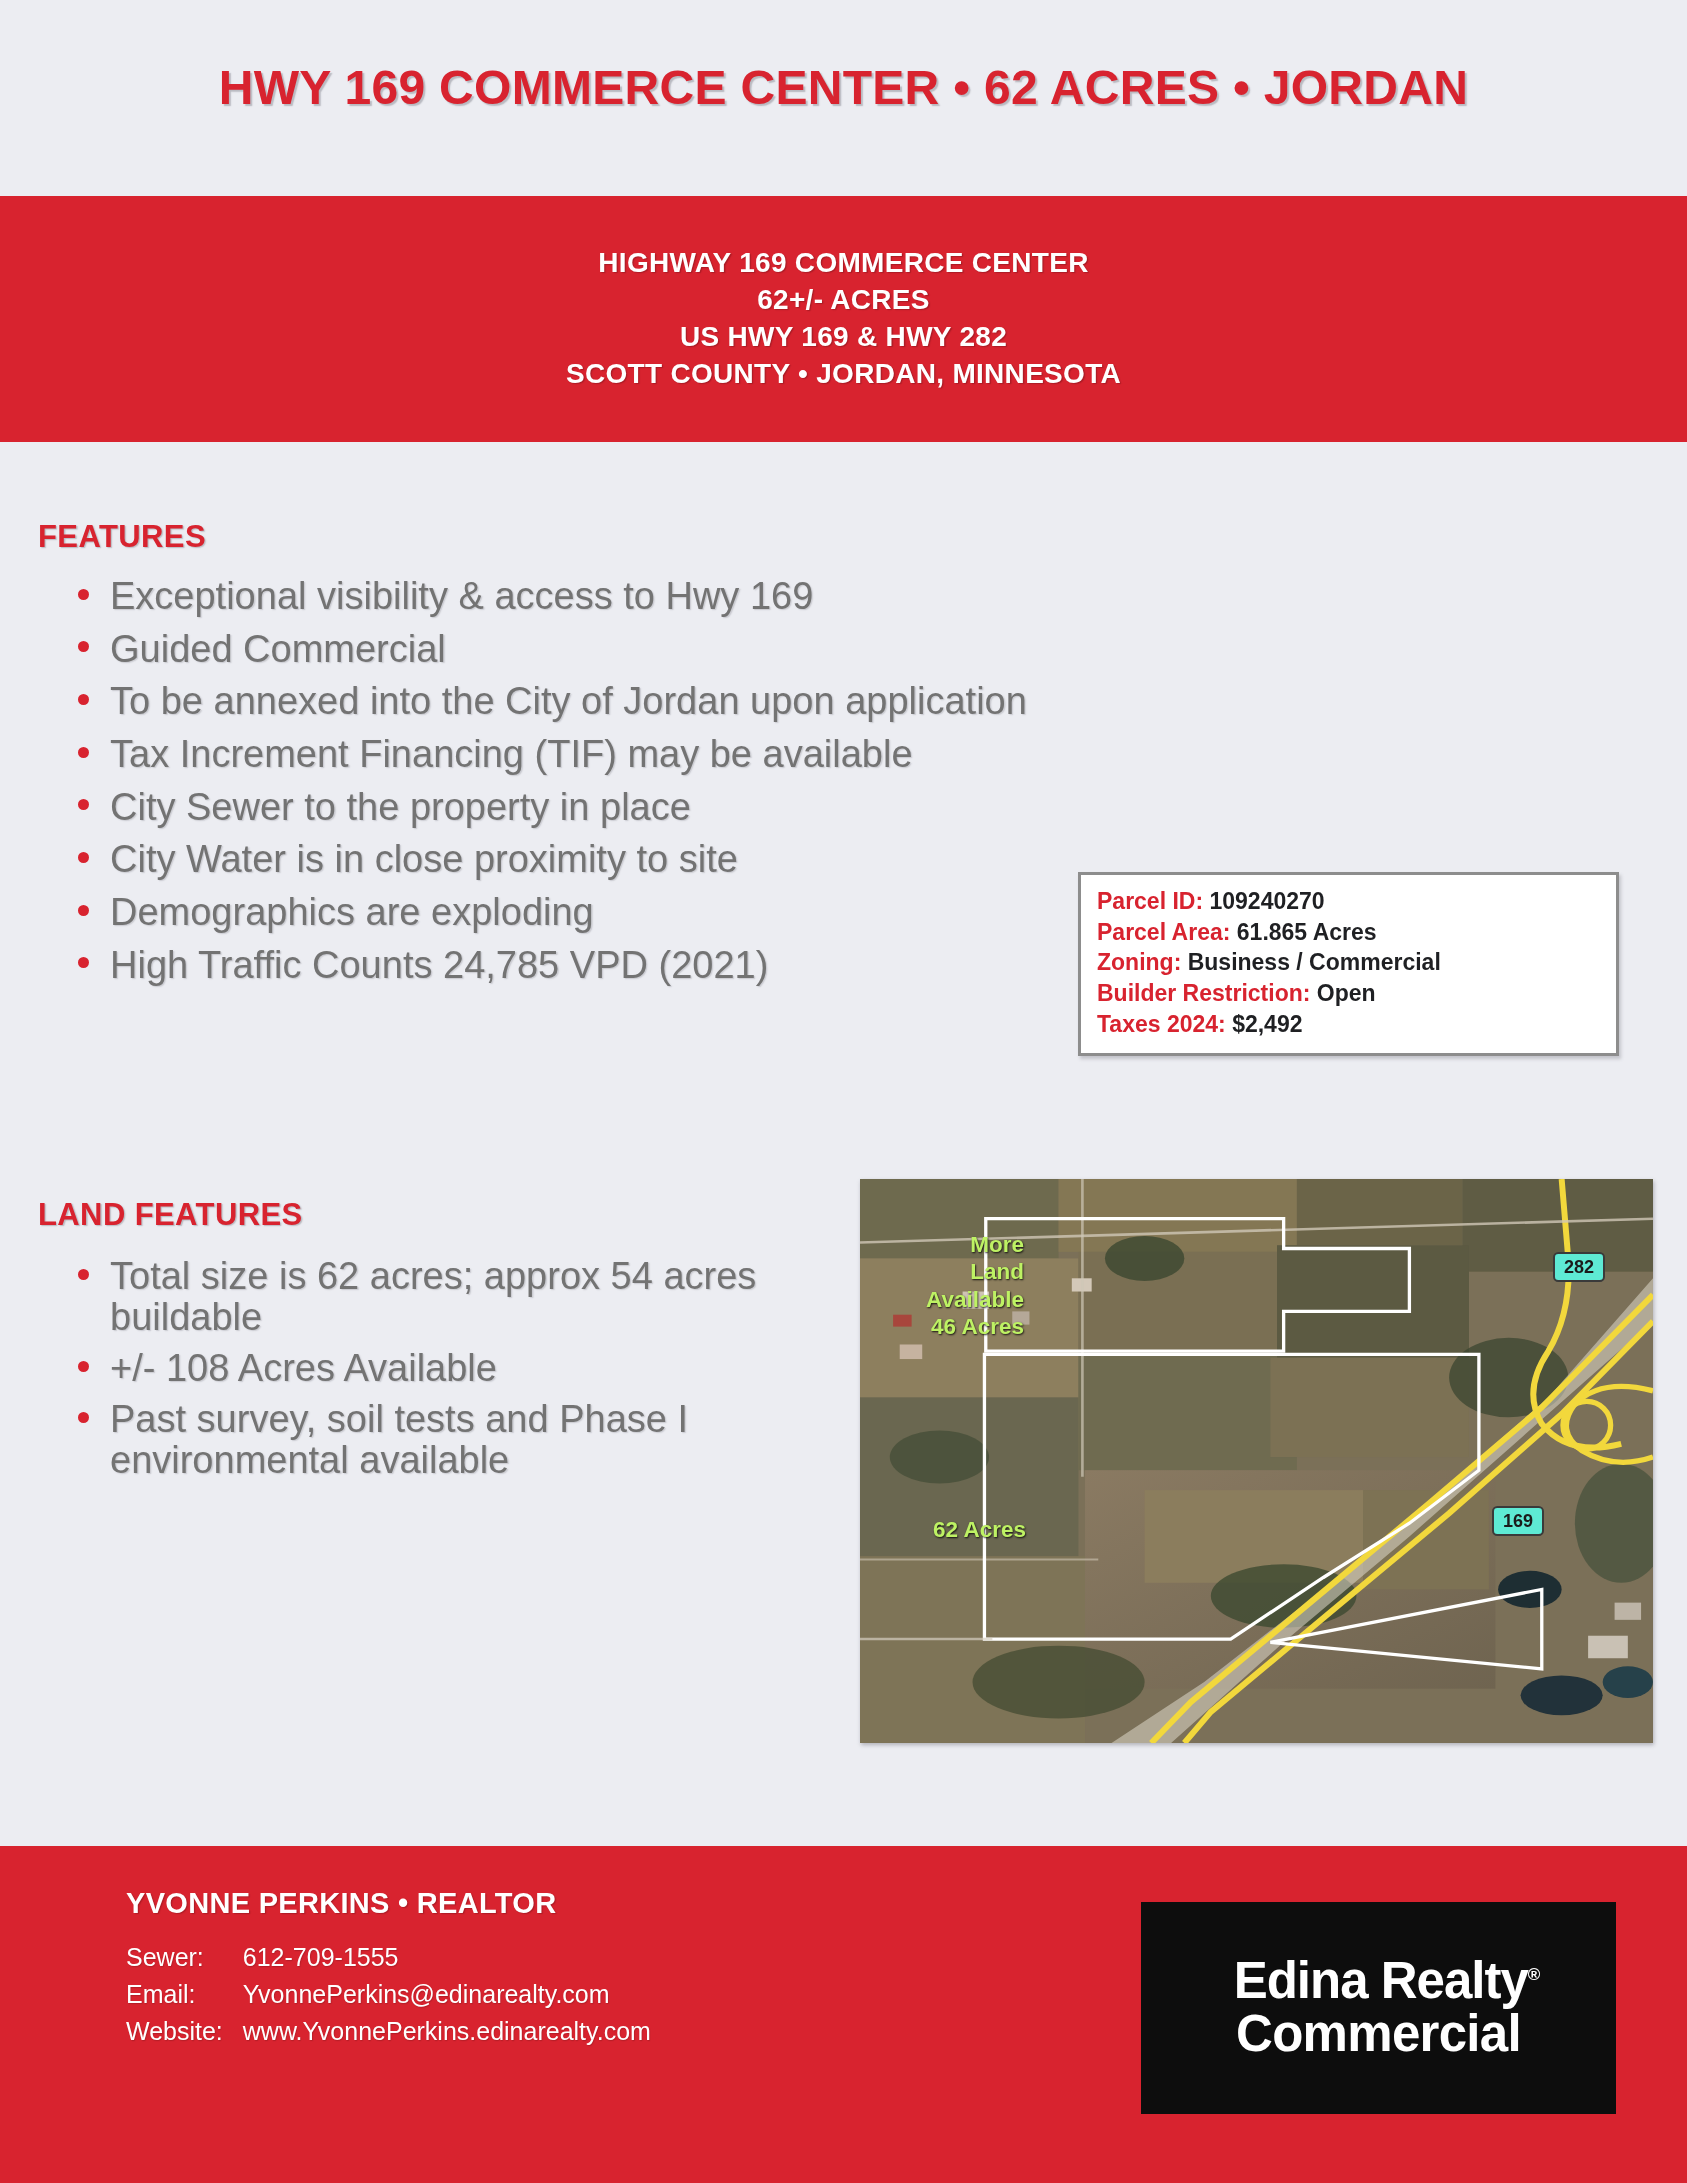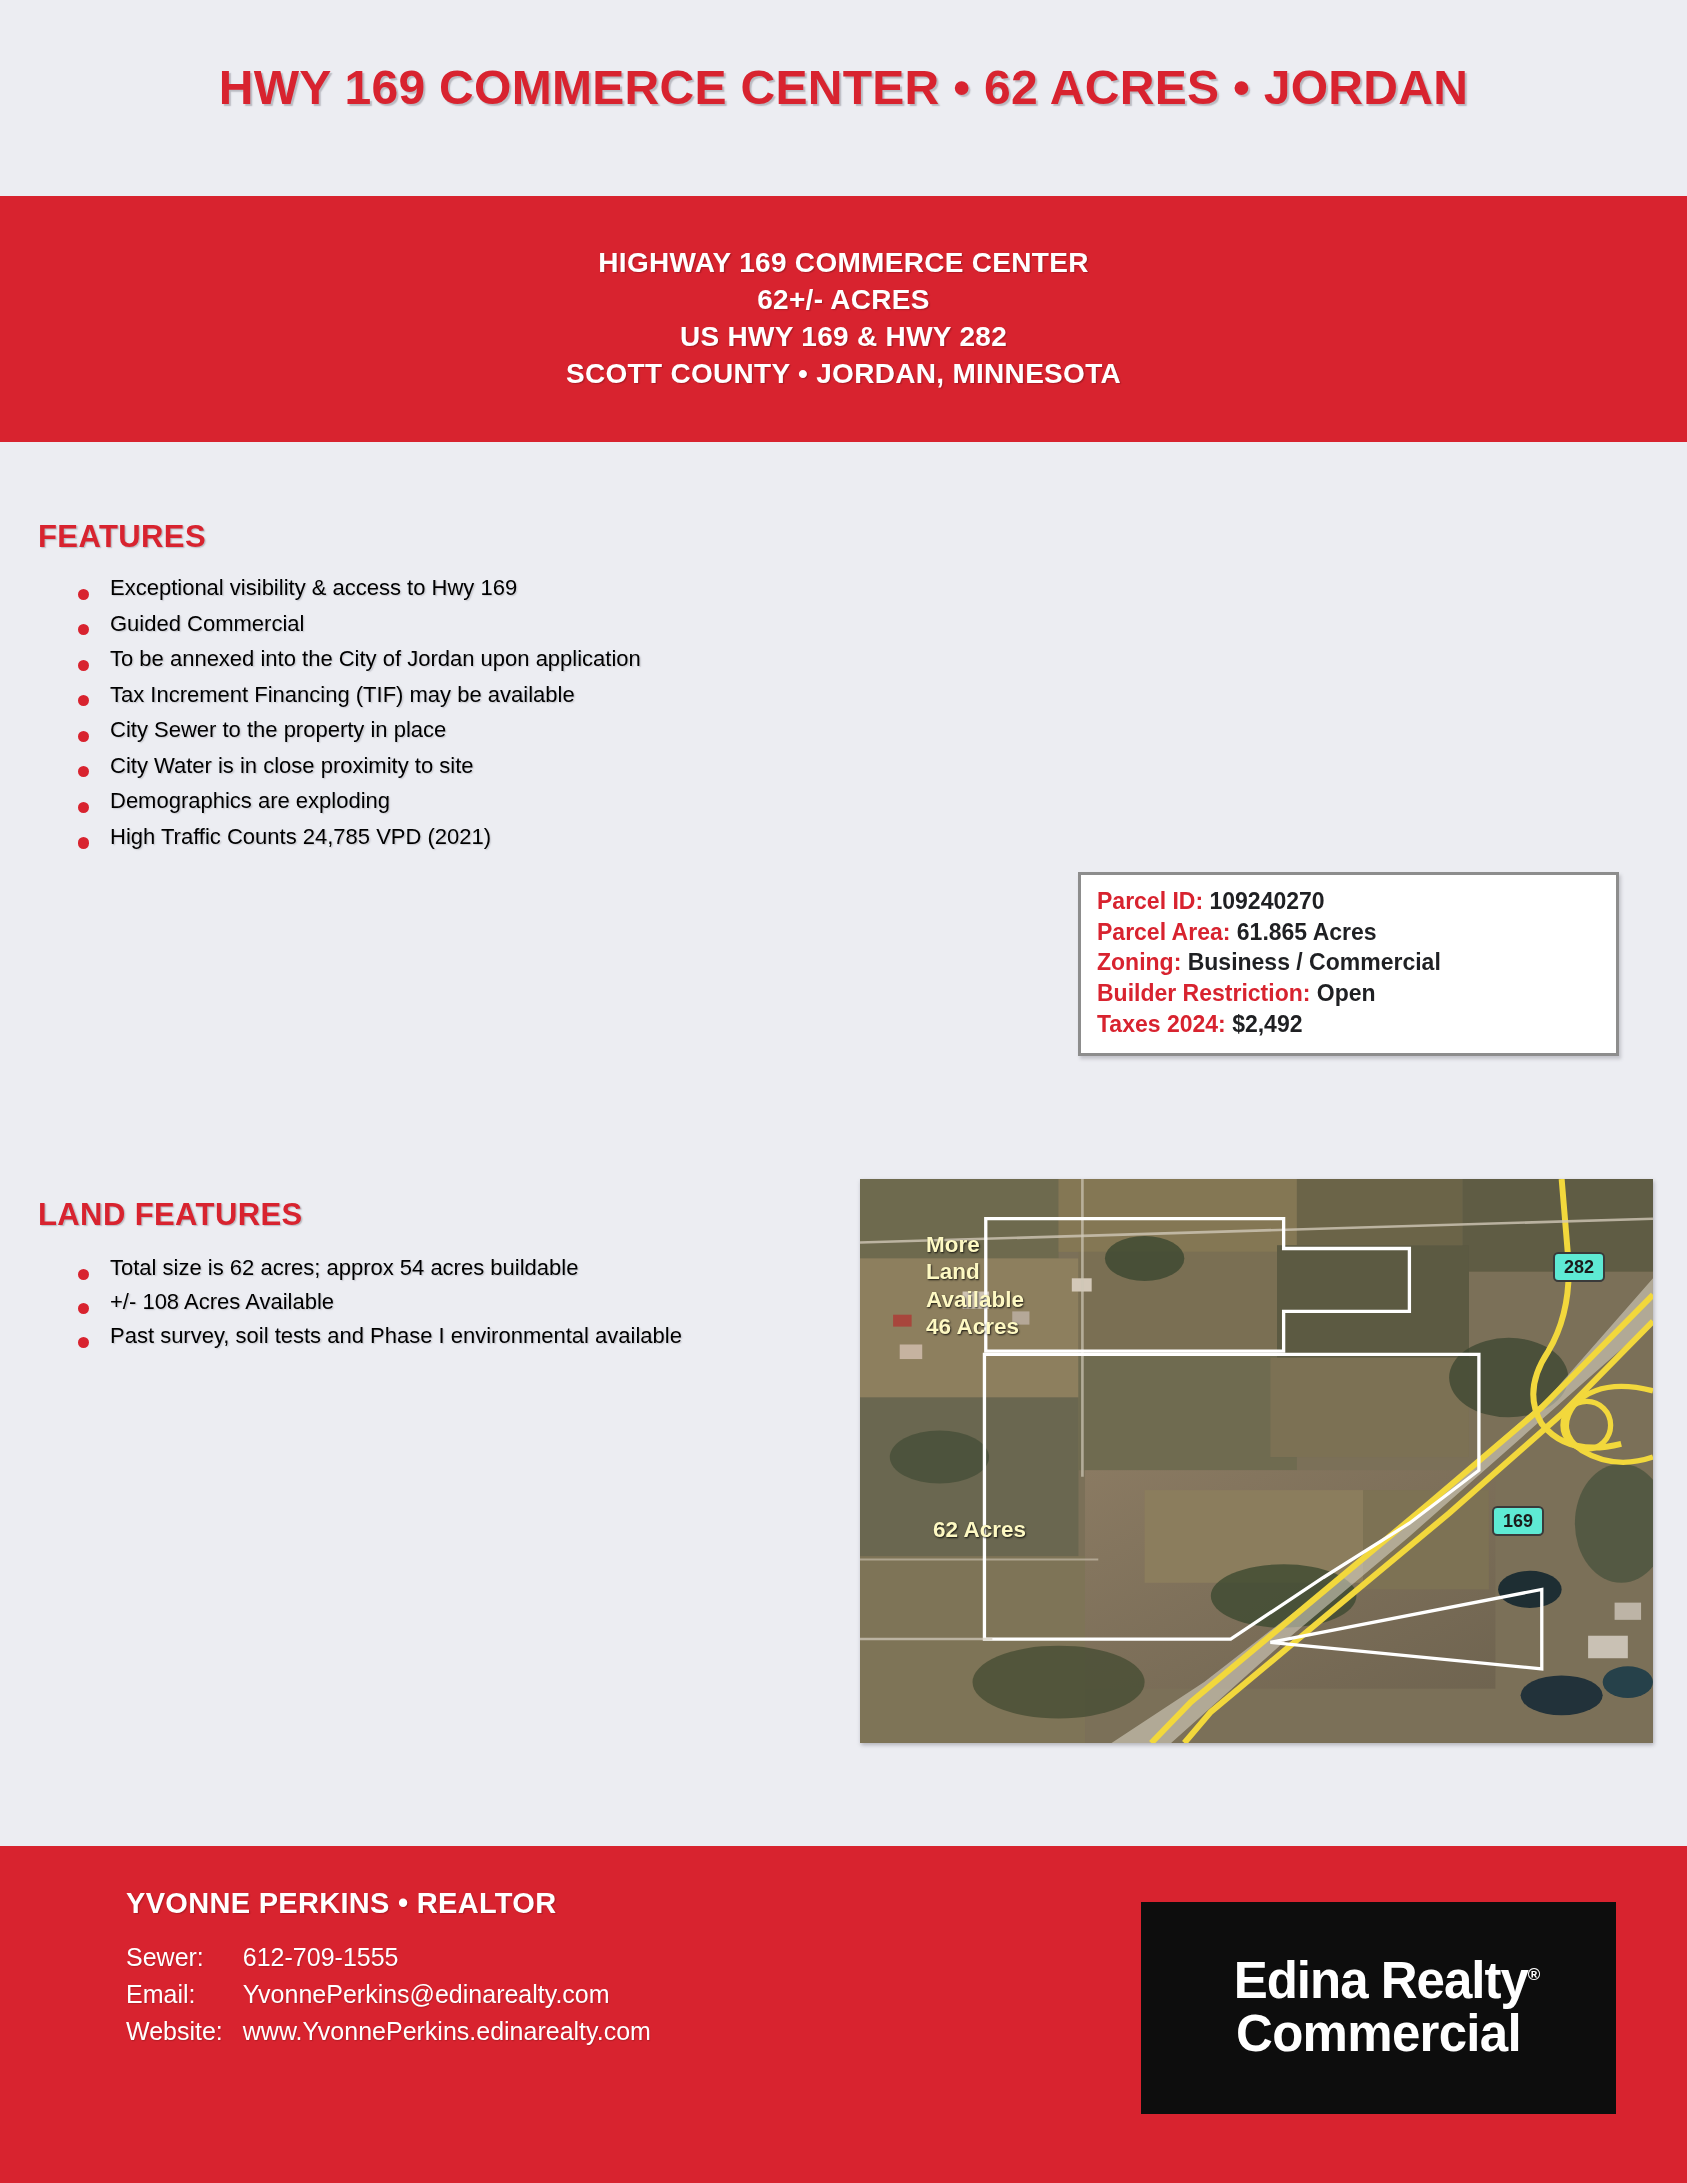--- a/index.html
+++ b/index.html
@@ -82,22 +82,22 @@
     margin: 0;
     padding: 0;
     list-style: none;
   }
   #features-list { top: 576px; left: 66px; width: 1032px; }
   #land-list { top: 1256px; left: 66px; width: 748px; }
 
   .bullet-list li {
     position: relative;
     padding-left: 44px;
-    font-size: 22px;
-    color: #000000;
+    font-size: 38px;
+    color: #737373;
     line-height: 1.07;
     margin-bottom: 12px;
     text-shadow: 1.3px 1.3px 1.3px rgba(120,120,130,0.3);
   }
   #land-list li { margin-bottom: 10.6px; }
   .bullet-list li::before {
     content: "";
     position: absolute;
     left: 12px;
     top: 12.6px;
@@ -142,26 +142,27 @@
     left: 860px;
     width: 793px;
     height: 564px;
     overflow: hidden;
     background: #6d6455;
     box-shadow: 1.3px 2px 4px rgba(70,70,80,0.35);
   }
   .map-inner { position: absolute; inset: 0; }
   .map-label {
     position: absolute;
-    color: #fef9c3;
+    color: #bef264;
     font-weight: bold;
     font-size: 22.5px;
     line-height: 1.22;
     text-shadow: 0.7px 0.7px 2px rgba(0,0,0,0.85);
     white-space: nowrap;
+    text-align: right;
   }
   .hwy-shield {
     position: absolute;
     background: #5eead4;
     border: 2px solid #3a3a3a;
     border-radius: 5.3px;
     color: #1b1b1b;
     font-weight: bold;
     font-size: 18px;
     text-align: center;

